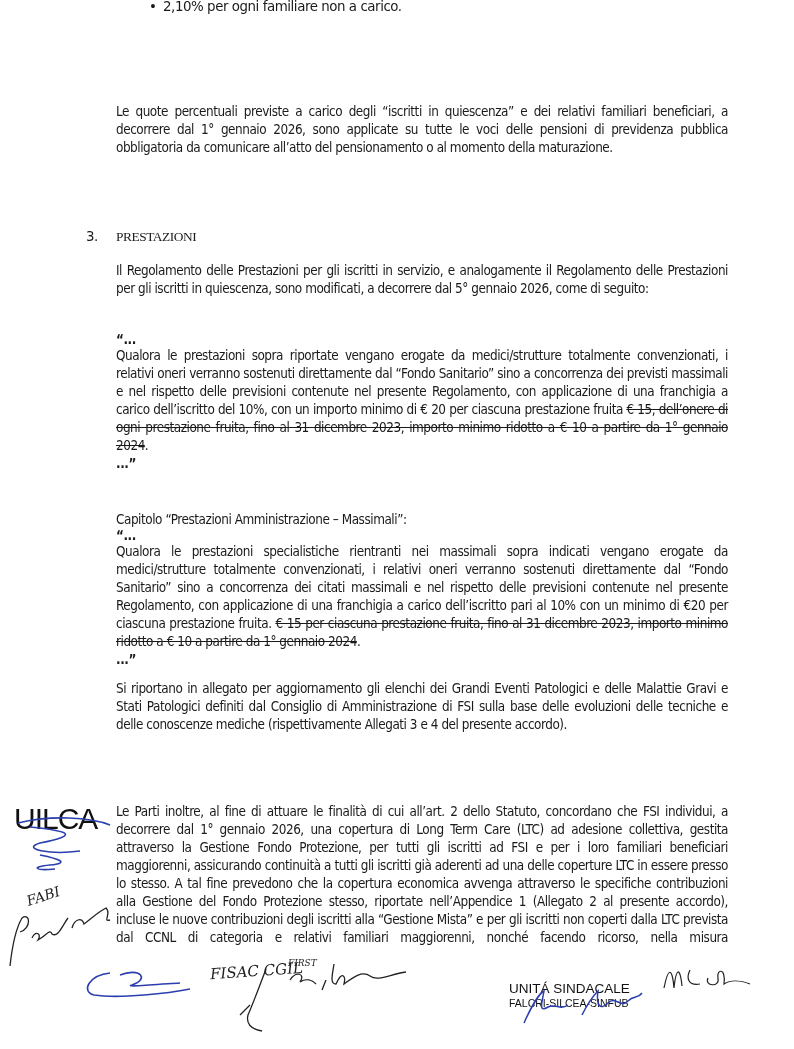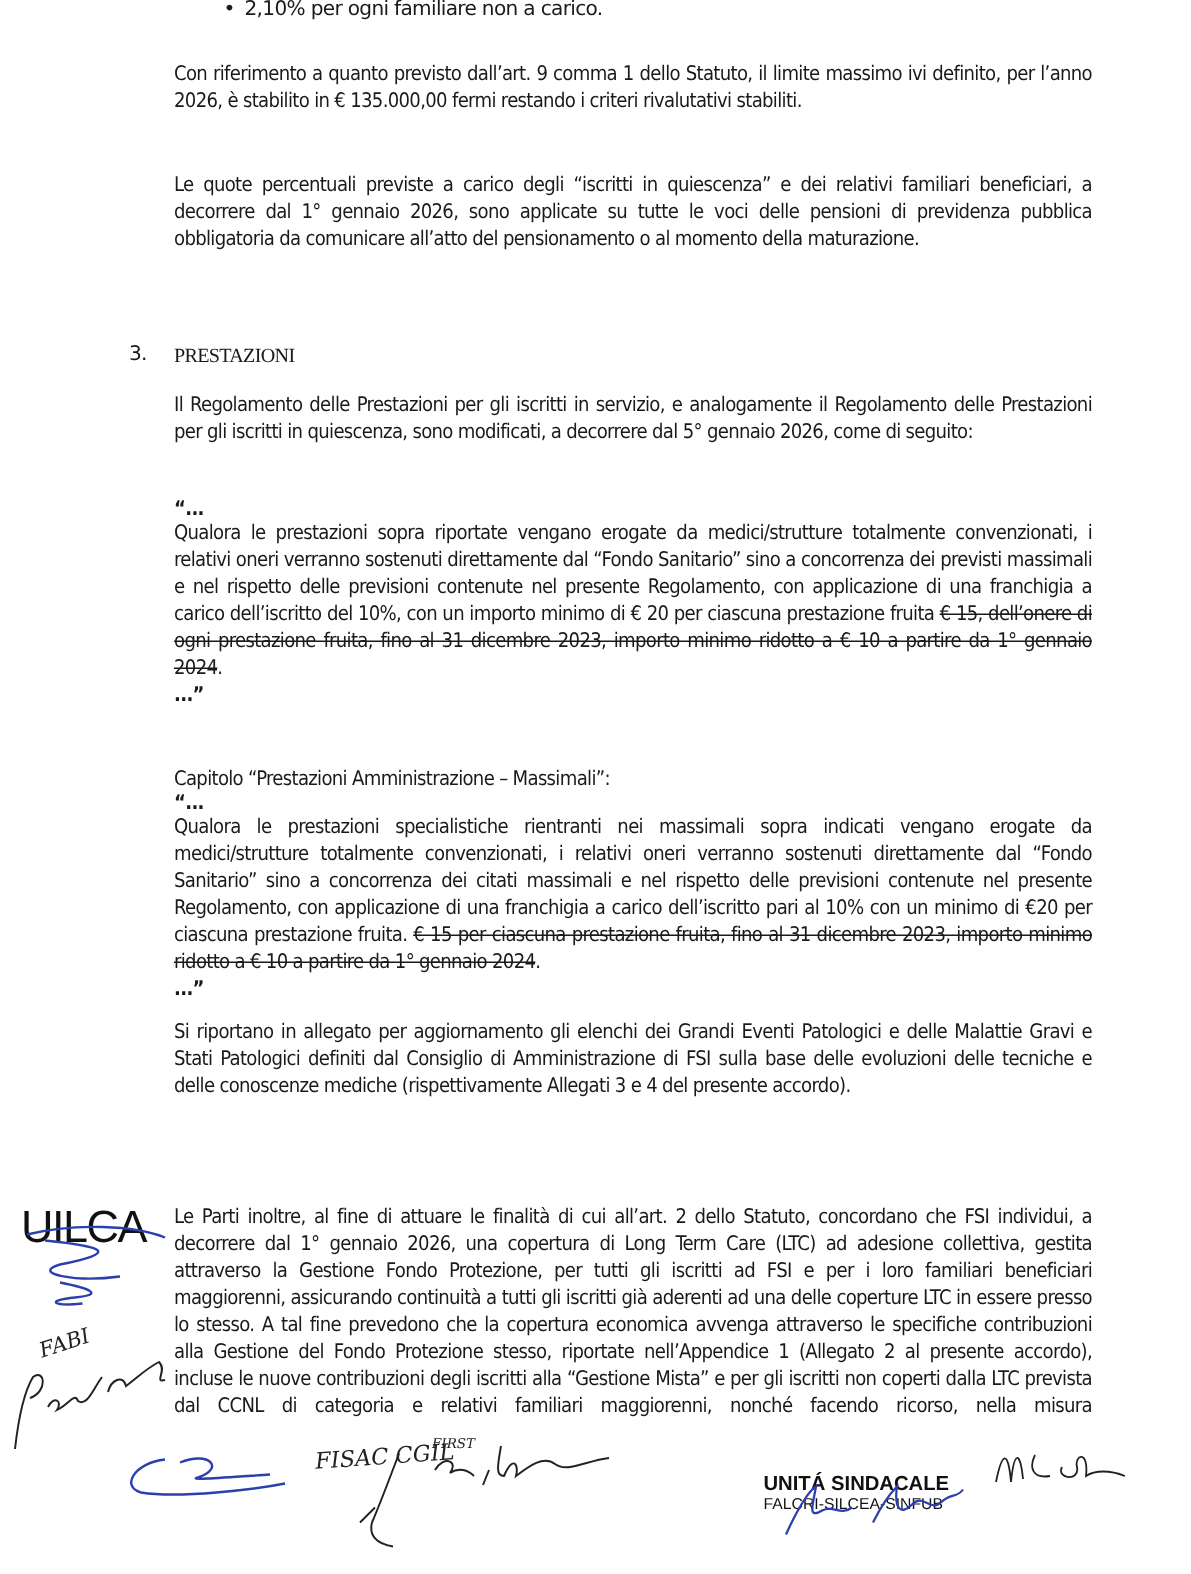--- a/index.html
+++ b/index.html
@@ -24,42 +24,39 @@
   b { font-weight: normal; }
   s { text-decoration: line-through; }
   .sig { position: absolute; }
   .stamp-uilca {
     position: absolute; left: 14px; top: 802px;
     font-family: "Liberation Sans", sans-serif; font-size: 30px; font-weight: normal;
     color: #111; letter-spacing: -1px;
   }
   .stamp-us {
     position: absolute; left: 509px; top: 981px;
-    font-family: "Liberation Sans", sans-serif; font-size: 13.5px; font-weight: bold; color: #111;
+    font-family: "Liberation Sans", sans-serif; font-size: 13.5px; font-weight: normal; color: #111;
   }
   .stamp-us2 {
     position: absolute; left: 509px; top: 997px;
     font-family: "Liberation Sans", sans-serif; font-size: 10.5px; color: #111;
   }
   .hw { font-family: "DejaVu Serif", serif; font-style: italic; color: #222; position: absolute; }
 </style>
 </head>
 <body>
 
 <div class="page">
 
   <div class="bullet" style="top:-2px;">
     <span class="dot">•</span><span>2,10% per ogni familiare non a carico.</span>
   </div>
 
-  <div class="txt" style="top:41px;">
-    <p>Con riferimento a quanto previsto dall’art. 9 comma 1 dello Statuto, il limite massimo ivi definito, per l’anno 2026, è stabilito in € 135.000,00 fermi restando i criteri rivalutativi stabiliti.</p>
-  </div>
 
-  <div class="txt" style="top:115px;">
+  <div class="txt" style="top:103px;">
     <p>Le quote percentuali previste a carico degli “iscritti in quiescenza” e dei relativi familiari beneficiari, a decorrere dal 1° gennaio 2026, sono applicate su tutte le voci delle pensioni di previdenza pubblica obbligatoria da comunicare all’atto del pensionamento o al momento della maturazione.</p>
   </div>
 
   <span class="section-num">3.</span>
   <span class="section-title">PRESTAZIONI</span>
 
   <div class="txt" style="top:262px;">
     <p>Il Regolamento delle Prestazioni per gli iscritti in servizio, e analogamente il Regolamento delle Prestazioni per gli iscritti in quiescenza, sono modificati, a decorrere dal 5° gennaio 2026, come di seguito:</p>
   </div>
 

